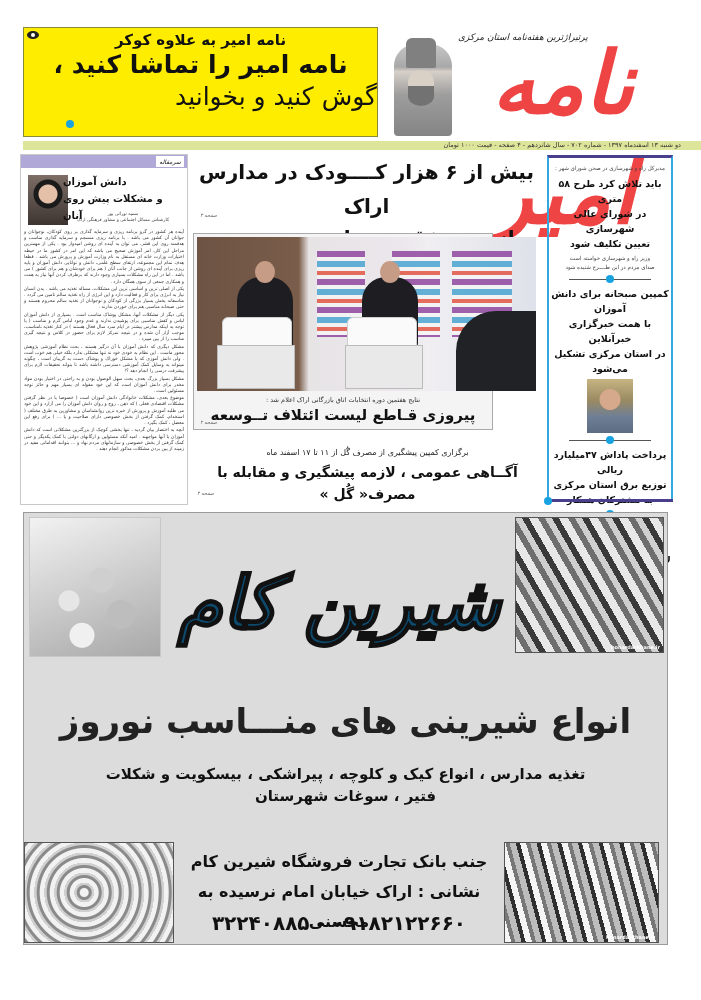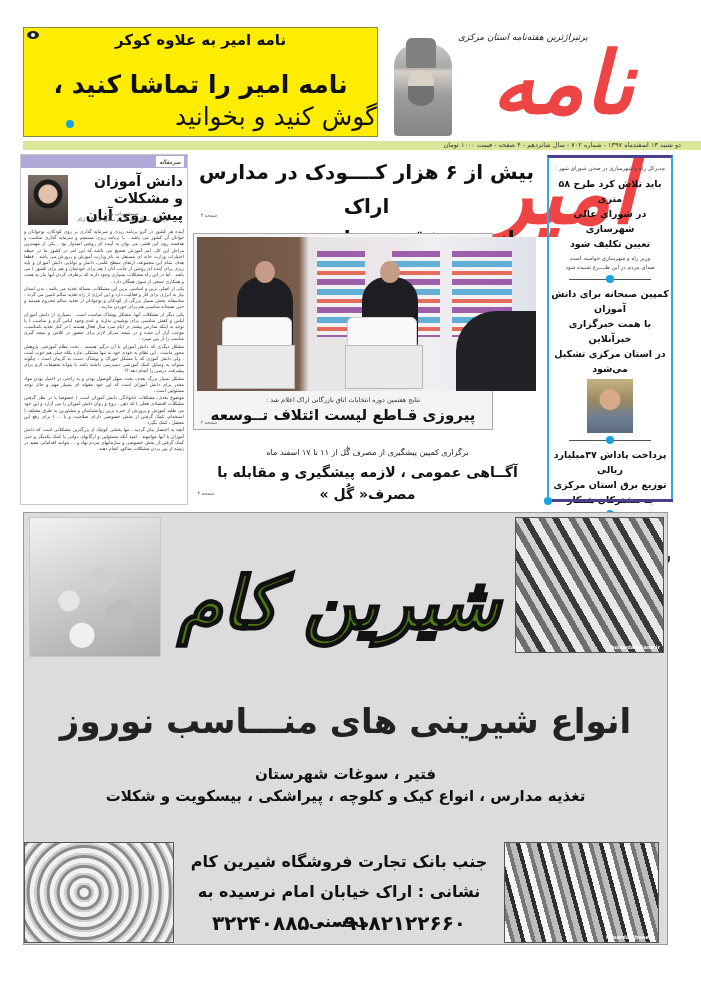--- a/index.html
+++ b/index.html
@@ -6,21 +6,21 @@
   html, body { width: 701px; height: 1000px; background: #ffffff; overflow: hidden; }
   body { position: relative; font-family: "DejaVu Sans", sans-serif; direction: rtl; color: #111; }
 
   
   .promo {
     position: absolute; left: 23px; top: 27px; width: 355px; height: 110px;
     background: #ffed00; border: 1px solid #8a8a3a;
     text-align: center; direction: rtl;
   }
   .promo .kicker { font-size: 15px; font-weight: bold; margin-top: 3px; }
-  .promo .head1 { font-size: 25px; font-weight: 900; line-height: 32px; margin-top: 20px; letter-spacing: -0.5px; }
+  .promo .head1 { font-size: 25px; font-weight: 900; line-height: 32px; margin-top: 0; letter-spacing: -0.5px; }
   .promo .head2 { font-size: 25px; font-weight: 400; line-height: 32px; letter-spacing: -0.5px; text-align: right; }
   .promo .eye-icon {
     position: absolute; left: 3px; top: 3px; width: 12px; height: 8px; border-radius: 50%;
     background: #222; border: 1px solid #222;
   }
   .promo .eye-icon::after { content: ""; position: absolute; left: 3px; top: 1px; width: 4px; height: 4px; border-radius: 50%; background: #fff; }
   .promo .dot-badge { position: absolute; left: 42px; bottom: 8px; width: 8px; height: 8px; border-radius: 50%; background: #18a3e0; }
 
   .logo-wrap { position: absolute; left: 388px; top: 26px; width: 290px; height: 112px; }
   .portrait {
@@ -47,21 +47,21 @@
   .editorial { position: absolute; left: 20px; top: 154px; width: 168px; height: 351px; border: 1px solid #c9c9c9; }
   .editorial .bar { height: 13px; background: #b0a8d6; position: relative; }
   .editorial .bar .tag {
     position: absolute; right: 3px; top: 1px; height: 11px; width: 28px; background: #fff;
     font-family: "DejaVu Serif", serif; font-style: italic; font-size: 6px; text-align: center; line-height: 11px;
   }
   .editorial .author-photo {
     position: absolute; left: 7px; top: 20px; width: 40px; height: 50px;
     background: radial-gradient(circle at 50% 38%, #e5c0a8 0 9px, #1b1b1b 10px 14px, transparent 15px), linear-gradient(180deg, #7d6e66, #3d3431);
   }
-  .editorial .title { position: absolute; right: 4px; top: 18px; width: 104px; text-align: right; font-size: 14px; font-weight: bold; line-height: 17px; }
+  .editorial .title { position: absolute; right: 20px; top: 18px; width: 104px; text-align: left; font-size: 10px; font-weight: bold; line-height: 17px; }
   .editorial .author { position: absolute; right: 12px; top: 56px; width: 104px; text-align: center; font-size: 4.5px; line-height: 6px; color: #444; }
   .editorial .body { position: absolute; left: 3px; right: 3px; top: 74px; font-size: 4.6px; line-height: 6.2px; text-align: justify; color: #333; }
   .editorial .body p { margin-bottom: 1px; }
 
   
   .lead-head { position: absolute; left: 195px; top: 155px; width: 343px; text-align: center; }
   .lead-head .l1 { font-size: 20px; font-weight: 900; line-height: 34px; }
   .lead-head .l2 { font-size: 20px; font-weight: 900; line-height: 30px; }
   .page-ref { position: absolute; font-size: 5px; color: #666; font-family: "DejaVu Serif", serif; font-style: italic; }
 
@@ -110,21 +110,21 @@
       #2a2a2a; }
   .ad-img.bl { left: 0px; top: 329px; width: 150px; height: 101px; background:
       repeating-radial-gradient(circle at 40% 50%, #f2f2f2 0 4px, #8a8a8a 5px 7px, #d0d0d0 8px 10px), #3a3a3a; }
   .ad-img.br { left: 480px; top: 329px; width: 155px; height: 101px; background:
       repeating-linear-gradient(75deg, #f5f5f5 0 6px, #777 6px 10px, #bdbdbd 10px 16px, #2f2f2f 16px 20px), #2a2a2a; }
   .watermark { position: absolute; right: 3px; bottom: 2px; font-size: 5px; color: #fff; font-weight: bold; direction: ltr; }
 
   .brand-ad {
     position: absolute; left: 150px; top: 40px; width: 330px; text-align: center;
     font-family: "DejaVu Serif", serif; font-style: italic; font-size: 72px; font-weight: bold;
-    color: #4d7c0f; -webkit-text-stroke: 2.5px #111; line-height: 100px; letter-spacing: -2px;
+    color: #0c4a6e; -webkit-text-stroke: 2.5px #111; line-height: 100px; letter-spacing: -2px;
   }
   .ad-head { position: absolute; left: 0; right: 0; top: 188px; text-align: center; font-size: 34px; font-weight: 900; color: #222; letter-spacing: -0.5px; }
   .ad-products { position: absolute; left: 0; right: 0; top: 250px; text-align: center; font-size: 15px; font-weight: bold; color: #111; line-height: 22px; }
   .ad-address { position: absolute; left: 155px; width: 320px; top: 334px; text-align: center; font-size: 16px; font-weight: 900; color: #111; line-height: 30px; }
   .ad-phone { position: absolute; left: 155px; width: 320px; top: 398px; text-align: center; font-size: 20px; font-weight: 900; color: #111; letter-spacing: 1px; }
 </style>
 </head>
 <body>
 
 <div class="promo">
@@ -244,22 +244,22 @@
 </div>
 
 <div class="ad">
   <div class="ad-img tl"></div>
   <div class="ad-img tr">
     <span class="watermark">honardarkhane.ir</span>
   </div>
   <div class="brand-ad">شیرین کام</div>
   <div class="ad-head">انواع شیرینی های منـــاسب نوروز</div>
   <div class="ad-products">
+    <div>تغذیه مدارس ، انواع کیک و کلوچه ، پیراشکی ، بیسکویت و شکلات</div>
     <div>فتیر ، سوغات شهرستان</div>
-    <div>تغذیه مدارس ، انواع کیک و کلوچه ، پیراشکی ، بیسکویت و شکلات</div>
   </div>
   <div class="ad-img bl"></div>
   <div class="ad-img br">
     <span class="watermark">honardarkhane.ir</span>
   </div>
   <div class="ad-address">
     <div>جنب بانک تجارت فروشگاه شیرین کام</div>
     <div>نشانی : اراک خیابان امام نرسیده به محسنی</div>
   </div>
   <div class="ad-phone">۰۹۱۸۲۱۲۲۶۶۰ - ۳۲۲۴۰۸۸۵</div>

